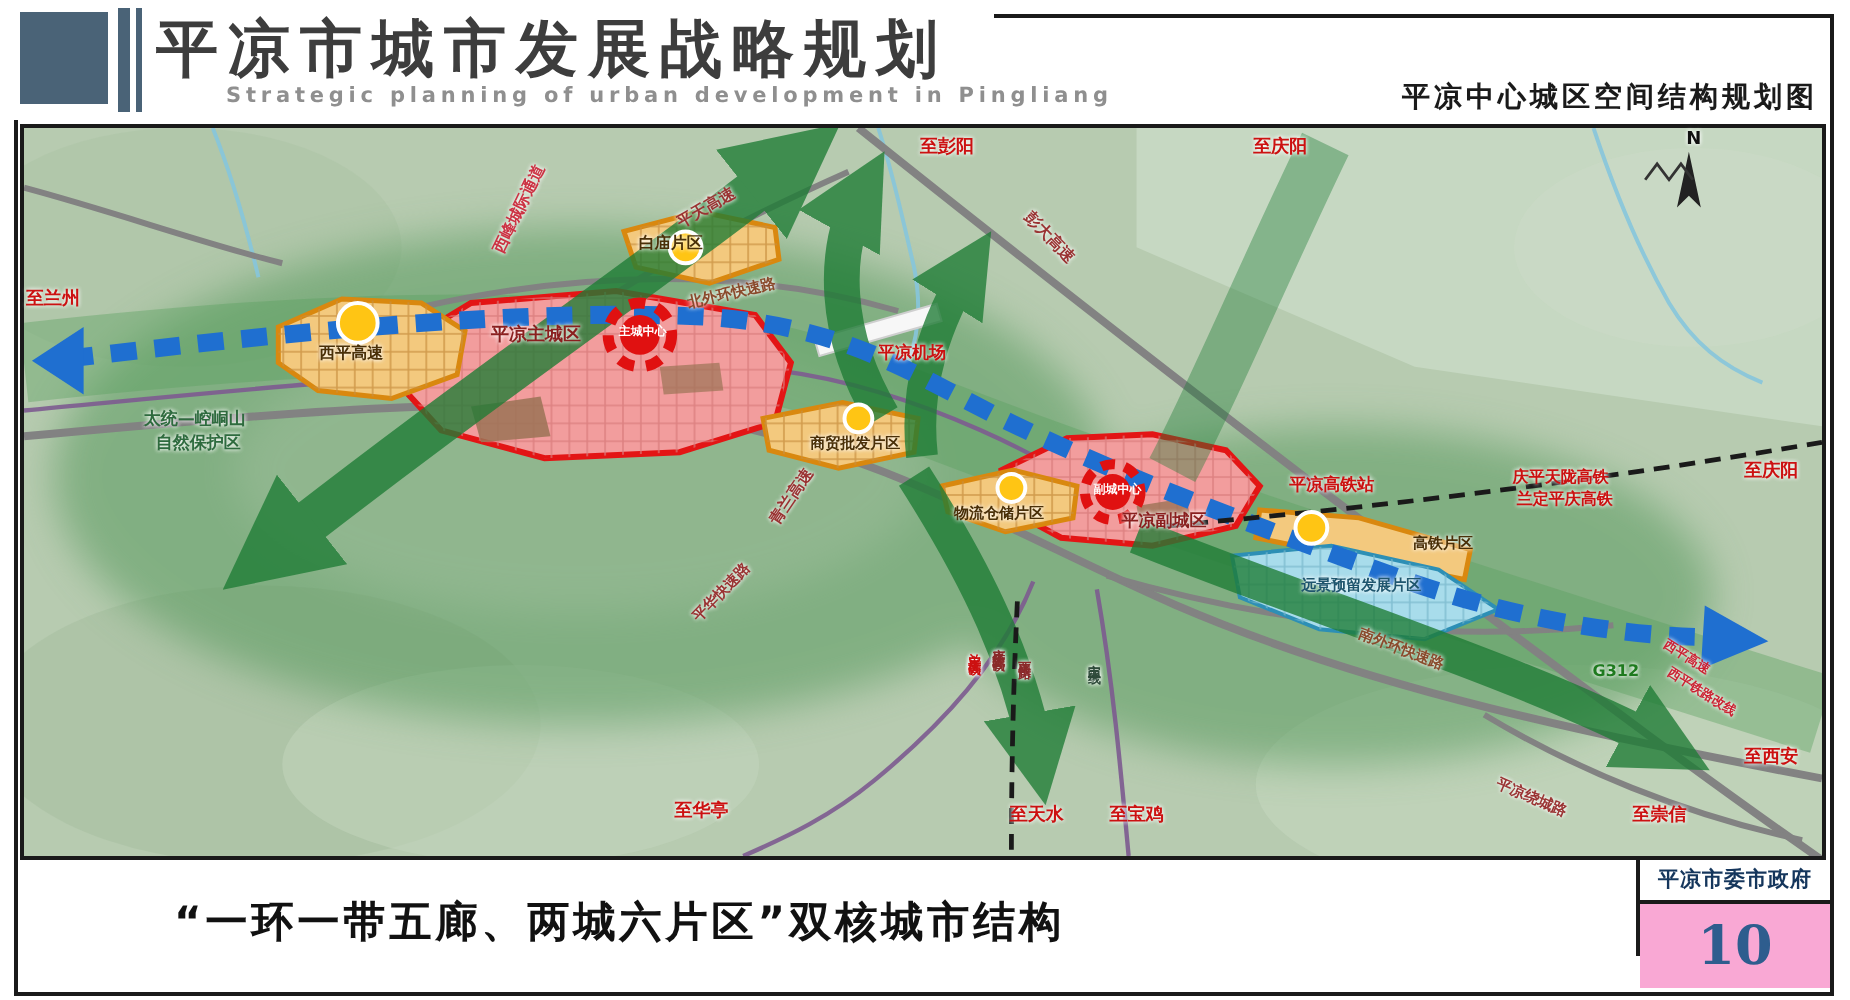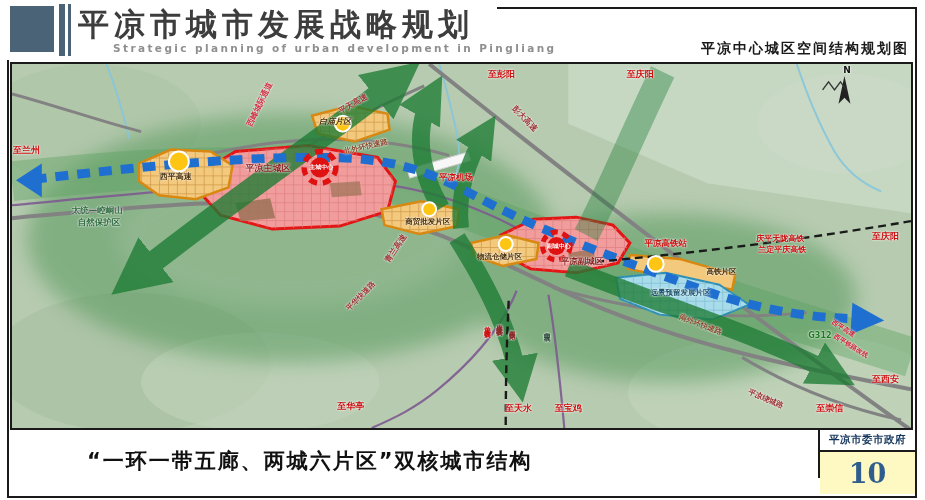--- a/index.html
+++ b/index.html
@@ -23,21 +23,21 @@
              text-shadow:0 0 2px rgba(255,255,255,.85),0 0 2px rgba(255,255,255,.85);
              transform-origin:left top;}
   .map-label.vertical{writing-mode:vertical-rl;letter-spacing:1px;}
   .map-label.center{transform:translate(-50%,-50%);text-shadow:none;}
   
   .footer{position:absolute;left:9px;top:430px;width:906px;height:66px;background:#fff;}
   .footer-caption{position:absolute;left:78px;top:17px;font-size:21px;font-weight:bold;letter-spacing:2px;color:#111;white-space:nowrap;text-align:right;}
   .footer-box{position:absolute;right:0;top:0;width:97px;height:48px;border-left:2px solid #1a1a1a;box-sizing:border-box;}
   .footer-box-top{height:22px;border-bottom:2px solid #1a1a1a;box-sizing:border-box;display:flex;align-items:center;justify-content:center;
                   font-family:"DejaVu Serif","Liberation Serif",serif;font-size:10.5px;font-weight:bold;color:#15365c;letter-spacing:.5px;}
-  .footer-box-bottom{height:42px;background:#fef9c3;display:flex;align-items:center;justify-content:center;
+  .footer-box-bottom{height:42px;background:#f9a8d4;display:flex;align-items:center;justify-content:center;
                      font-family:"DejaVu Serif","Liberation Serif",serif;font-size:27px;font-weight:bold;color:#2e5d8e;}
 </style>
 </head>
 <body>
 
 <div class="page">
 
   <div class="frame" style="left:497px;top:7px;width:420px;height:2px;"></div>
   <div class="frame" style="left:915px;top:7px;width:2px;height:491px;"></div>
   <div class="frame" style="left:7px;top:60px;width:2px;height:438px;"></div>
@@ -193,25 +193,25 @@
       <g>
         <polygon points="838,12 832,40 838,34 844,40" fill="#222222"></polygon>
         <path d="M816,26 l6,-8 6,8 6,-8 6,8" stroke="#333" stroke-width="1.4" fill="none"></path>
       </g>
     </svg>
     <div class="map-labels">
         <div class="map-label" style="left: 831.159px; top: 0.994536px; color: rgb(17, 17, 17); font-size: 9px;">N</div>
         <div class="map-label" style="left: 0.99779px; top: 80.5574px; color: rgb(204, 17, 17); font-size: 9px;">至兰州</div>
         <div class="map-label" style="left: 233.483px; top: 59.6721px; color: rgb(204, 51, 68); font-size: 8px; transform: rotate(-64deg);">西峰城际通道</div>
         <div class="map-label" style="left: 325.28px; top: 43.7596px; color: rgb(154, 51, 51); font-size: 8px; transform: rotate(-30deg);">平天高速</div>
-        <div class="map-label" style="left: 476px; top: 4.97268px; color: rgb(204, 17, 17); font-size: 9px;">至彭阳</div>
+        <div class="map-label" style="left: 448px; top: 4.97268px; color: rgb(204, 17, 17); font-size: 9px;">至彭阳</div>
         <div class="map-label" style="left: 614.639px; top: 4.97268px; color: rgb(204, 17, 17); font-size: 9px;">至庆阳</div>
         <div class="map-label" style="left: 504.882px; top: 39.7814px; color: rgb(154, 51, 51); font-size: 8px; transform: rotate(46deg);">彭大高速</div>
         <div class="map-label" style="left: 331.266px; top: 83.541px; color: rgb(138, 74, 44); font-size: 7.5px; transform: rotate(-13deg);">北外环快速路</div>
-        <div class="map-label" style="left: 307.319px; top: 52.7104px; color: rgb(74, 48, 8); font-size: 8px; font-style: italic;">白庙片区</div>
+        <div class="map-label" style="left: 307.319px; top: 52.7104px; color: rgb(74, 48, 8); font-size: 8px;">白庙片区</div>
         <div class="map-label" style="left: 233.483px; top: 99.4536px; color: rgb(138, 31, 31); font-size: 9px;">平凉主城区</div>
         <div class="map-label center" style="left: 309.315px; top: 103.432px; color: rgb(255, 255, 255); font-size: 6px;">主城中心</div>
         <div class="map-label" style="left: 427.054px; top: 109.399px; color: rgb(204, 17, 17); font-size: 8.5px;">平凉机场</div>
         <div class="map-label" style="left: 59.8674px; top: 142.219px; color: rgb(46, 107, 62); font-size: 8.5px;">太统—崆峒山</div>
         <div class="map-label" style="left: 65.8541px; top: 154.153px; color: rgb(46, 107, 62); font-size: 8.5px;">自然保护区</div>
         <div class="map-label" style="left: 147.673px; top: 108.404px; color: rgb(74, 48, 8); font-size: 8px;">西平高速</div>
         <div class="map-label" style="left: 393.129px; top: 154.153px; color: rgb(74, 48, 8); font-size: 7.5px;">商贸批发片区</div>
         <div class="map-label" style="left: 371.178px; top: 194.929px; color: rgb(154, 51, 51); font-size: 8px; transform: rotate(-56deg);">青兰高速</div>
         <div class="map-label" style="left: 464.97px; top: 188.962px; color: rgb(74, 48, 8); font-size: 7.5px;">物流仓储片区</div>
         <div class="map-label center" style="left: 546.789px; top: 182px; color: rgb(255, 255, 255); font-size: 6px;">副城中心</div>
@@ -224,21 +224,21 @@
         <div class="map-label" style="left: 638.586px; top: 224.765px; color: rgb(31, 86, 110); font-size: 7.5px;">远景预留发展片区</div>
         <div class="map-label" style="left: 668.519px; top: 248.634px; color: rgb(138, 74, 44); font-size: 7.5px; transform: rotate(21deg);">南外环快速路</div>
         <div class="map-label" style="left: 333.262px; top: 242.667px; color: rgb(154, 51, 51); font-size: 7.5px; transform: rotate(-46deg);">平华快速路</div>
         <div class="map-label" style="left: 325.28px; top: 337.148px; color: rgb(204, 17, 17); font-size: 9px;">至华亭</div>
         <div class="map-label vertical" style="left: 470.957px; top: 256.59px; color: rgb(204, 17, 17); font-size: 6.5px;">兰定平庆高铁</div>
         <div class="map-label vertical" style="left: 482.93px; top: 254.601px; color: rgb(138, 42, 42); font-size: 6.5px;">庆平天陇高铁</div>
         <div class="map-label vertical" style="left: 495.902px; top: 260.568px; color: rgb(138, 42, 42); font-size: 6.5px;">西平铁路</div>
         <div class="map-label vertical" style="left: 530.824px; top: 262.557px; color: rgb(46, 74, 58); font-size: 6.5px;">宝中二线</div>
         <div class="map-label" style="left: 492.908px; top: 339.137px; color: rgb(204, 17, 17); font-size: 9px;">至天水</div>
         <div class="map-label" style="left: 542.798px; top: 339.137px; color: rgb(204, 17, 17); font-size: 9px;">至宝鸡</div>
-        <div class="map-label" style="left: 784.263px; top: 266.536px; color: rgb(30, 122, 30); font-size: 8px; margin-left: 12px;">G312</div>
+        <div class="map-label" style="left: 784.263px; top: 266.536px; color: rgb(30, 122, 30); font-size: 8px;">G312</div>
         <div class="map-label" style="left: 822.179px; top: 254.601px; color: rgb(204, 34, 51); font-size: 6.5px; transform: rotate(32deg);">西平高速</div>
         <div class="map-label" style="left: 824.175px; top: 268.525px; color: rgb(204, 34, 51); font-size: 6.5px; transform: rotate(32deg);">西平铁路改线</div>
         <div class="map-label" style="left: 860.095px; top: 310.295px; color: rgb(204, 17, 17); font-size: 9px;">至西安</div>
         <div class="map-label" style="left: 738.365px; top: 324.219px; color: rgb(154, 51, 51); font-size: 7.5px; transform: rotate(23deg);">平凉绕城路</div>
         <div class="map-label" style="left: 804.219px; top: 339.137px; color: rgb(204, 17, 17); font-size: 9px;">至崇信</div>
       </div>
   </div>
 
   <div class="footer">
     <div class="footer-caption">“一环一带五廊、两城六片区”双核城市结构</div>

